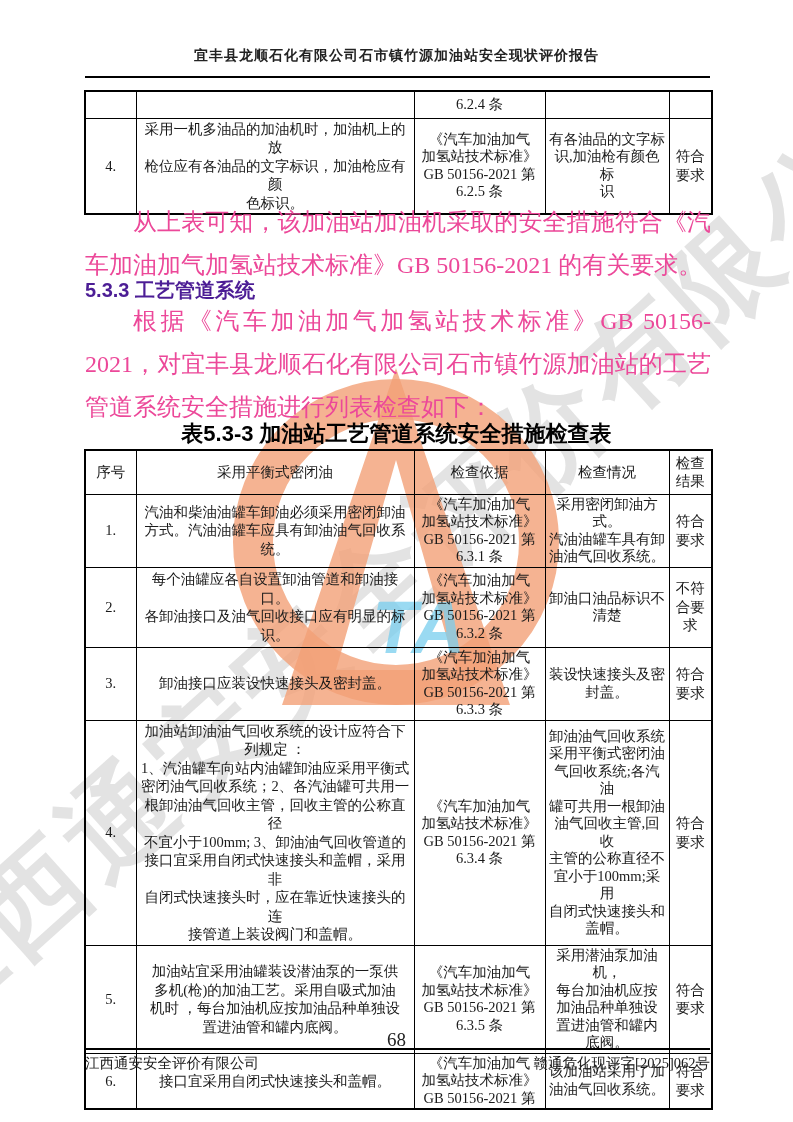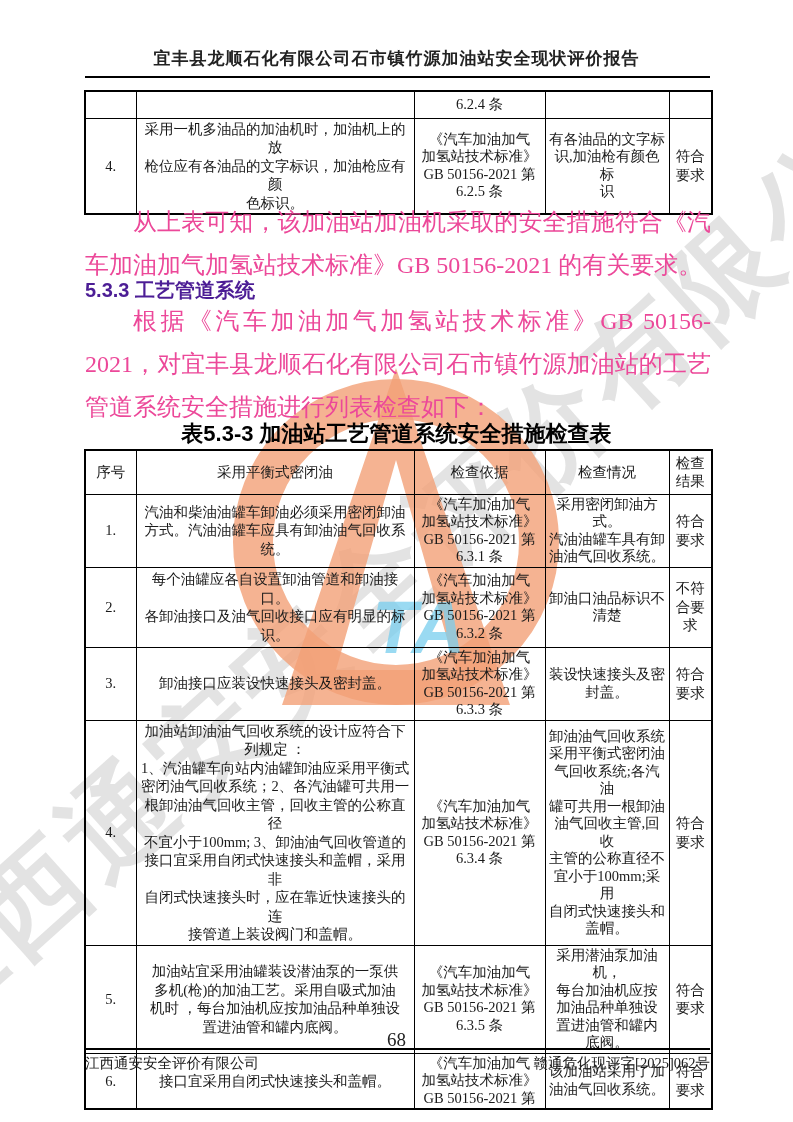--- a/index.html
+++ b/index.html
@@ -32,21 +32,21 @@
     position:absolute;left:372px;top:585px;
     font-family:"Liberation Sans", sans-serif;
     font-style:italic;font-weight:bold;font-size:74px;
     color:rgba(120,205,238,0.75);
   }
   
   .content{position:absolute;inset:0;z-index:1;}
   .header-title{
     position:absolute;top:47px;left:0;width:100%;
     text-align:center;font-family:"Liberation Sans", sans-serif;
-    font-size:17px;font-weight:600;letter-spacing:1px;color:#222;
+    font-size:14px;font-weight:600;letter-spacing:1px;color:#222;
   }
   .header-line{position:absolute;top:76px;left:85px;width:625px;border-top:2px solid #000;}
   
   table.doc{
     position:absolute;left:84px;width:627px;
     border-collapse:collapse;table-layout:fixed;
     font-size:14.5px;line-height:18.5px;color:#1a1a1a;
   }
   table.doc td{
     border:1px solid #000;

